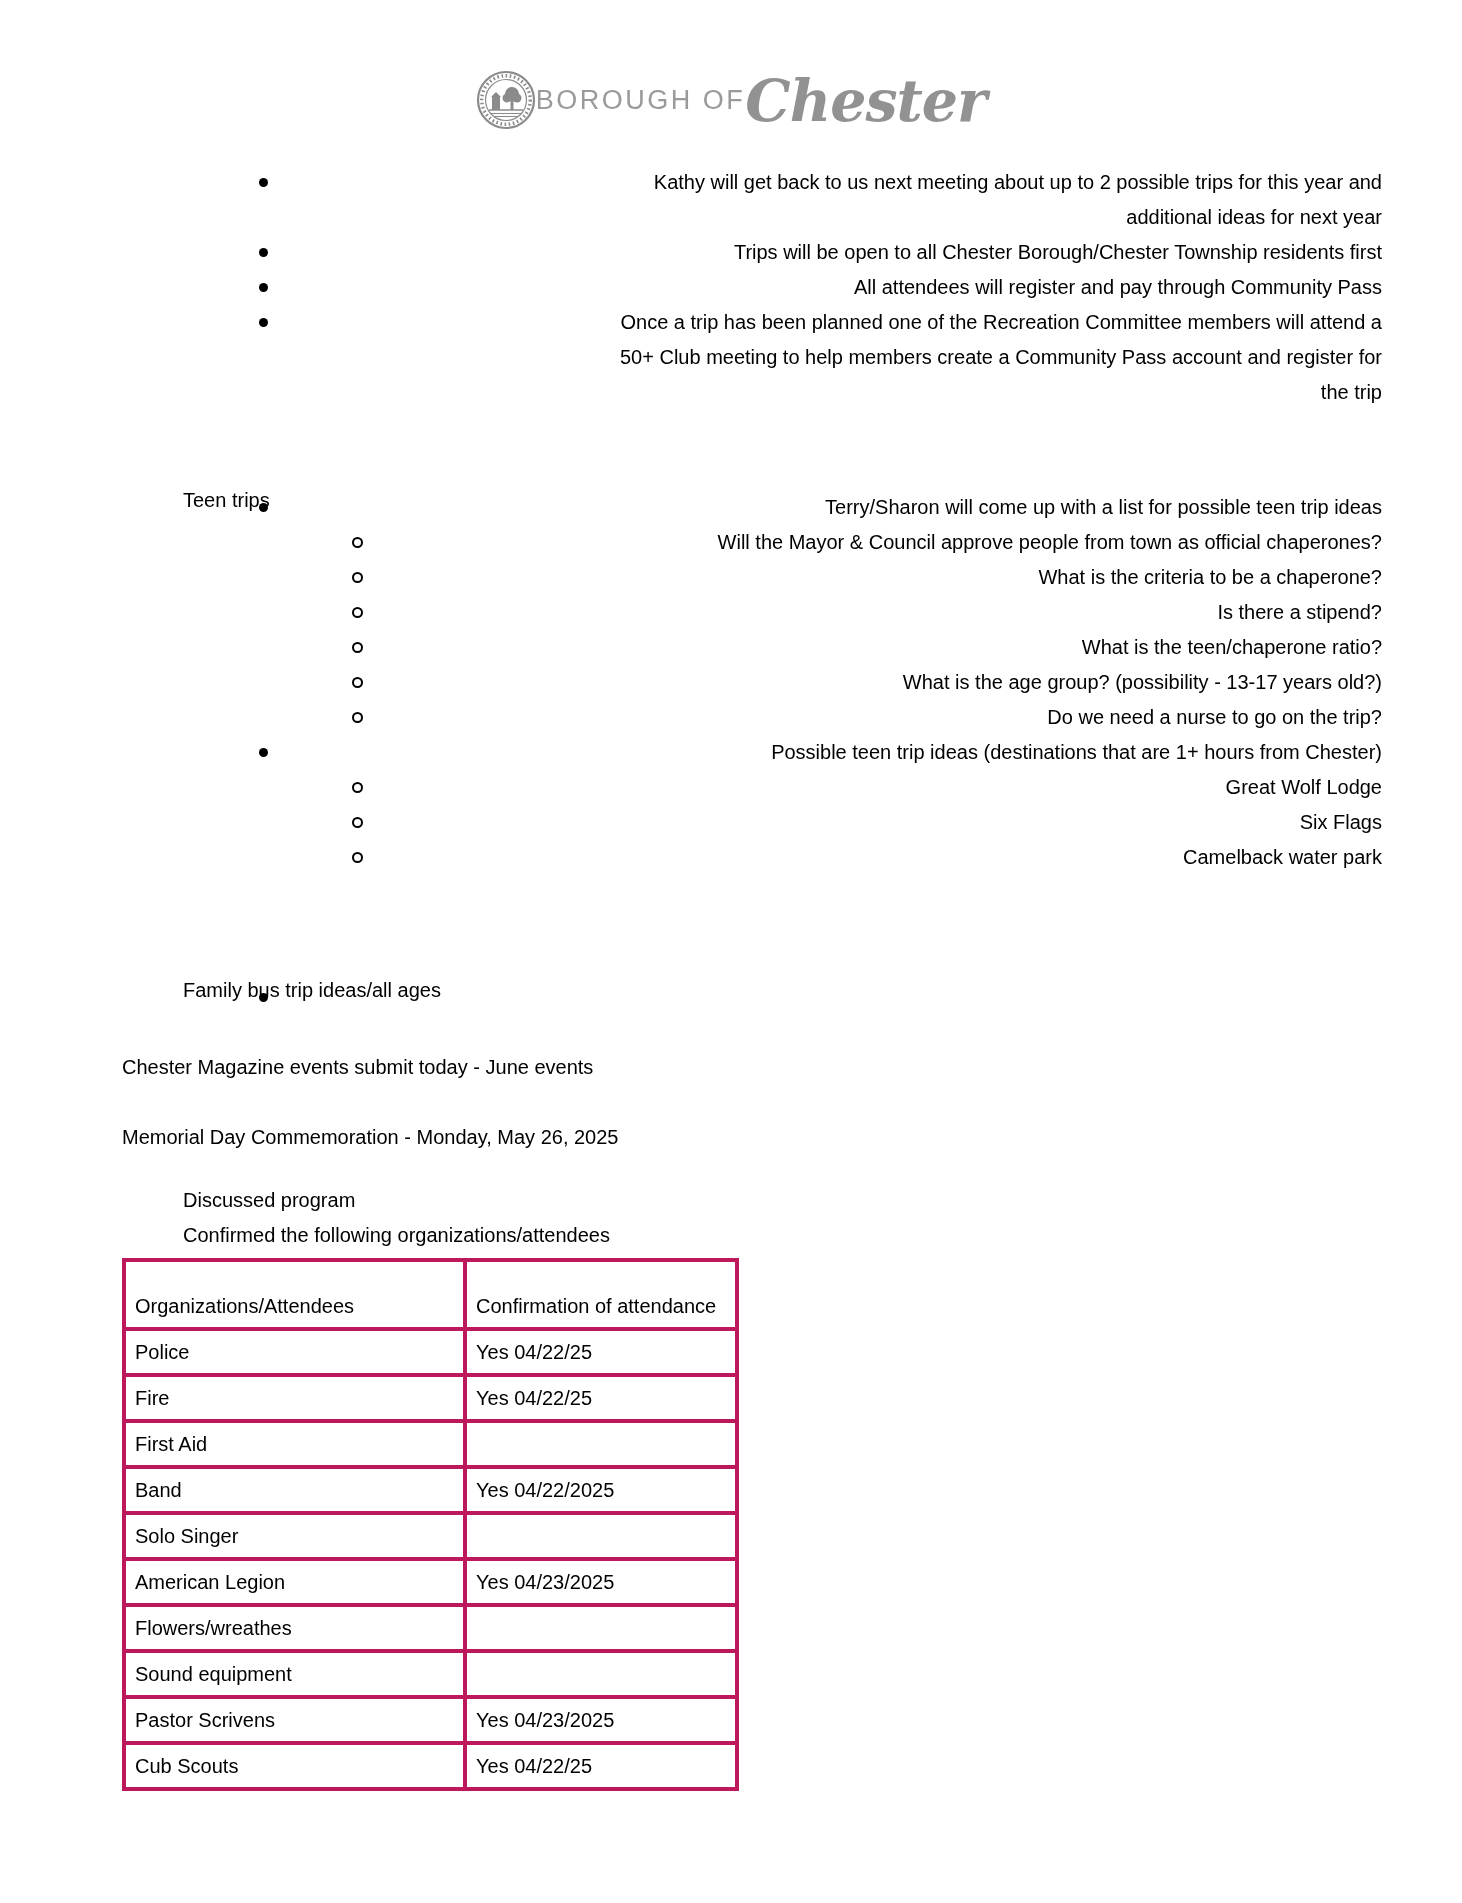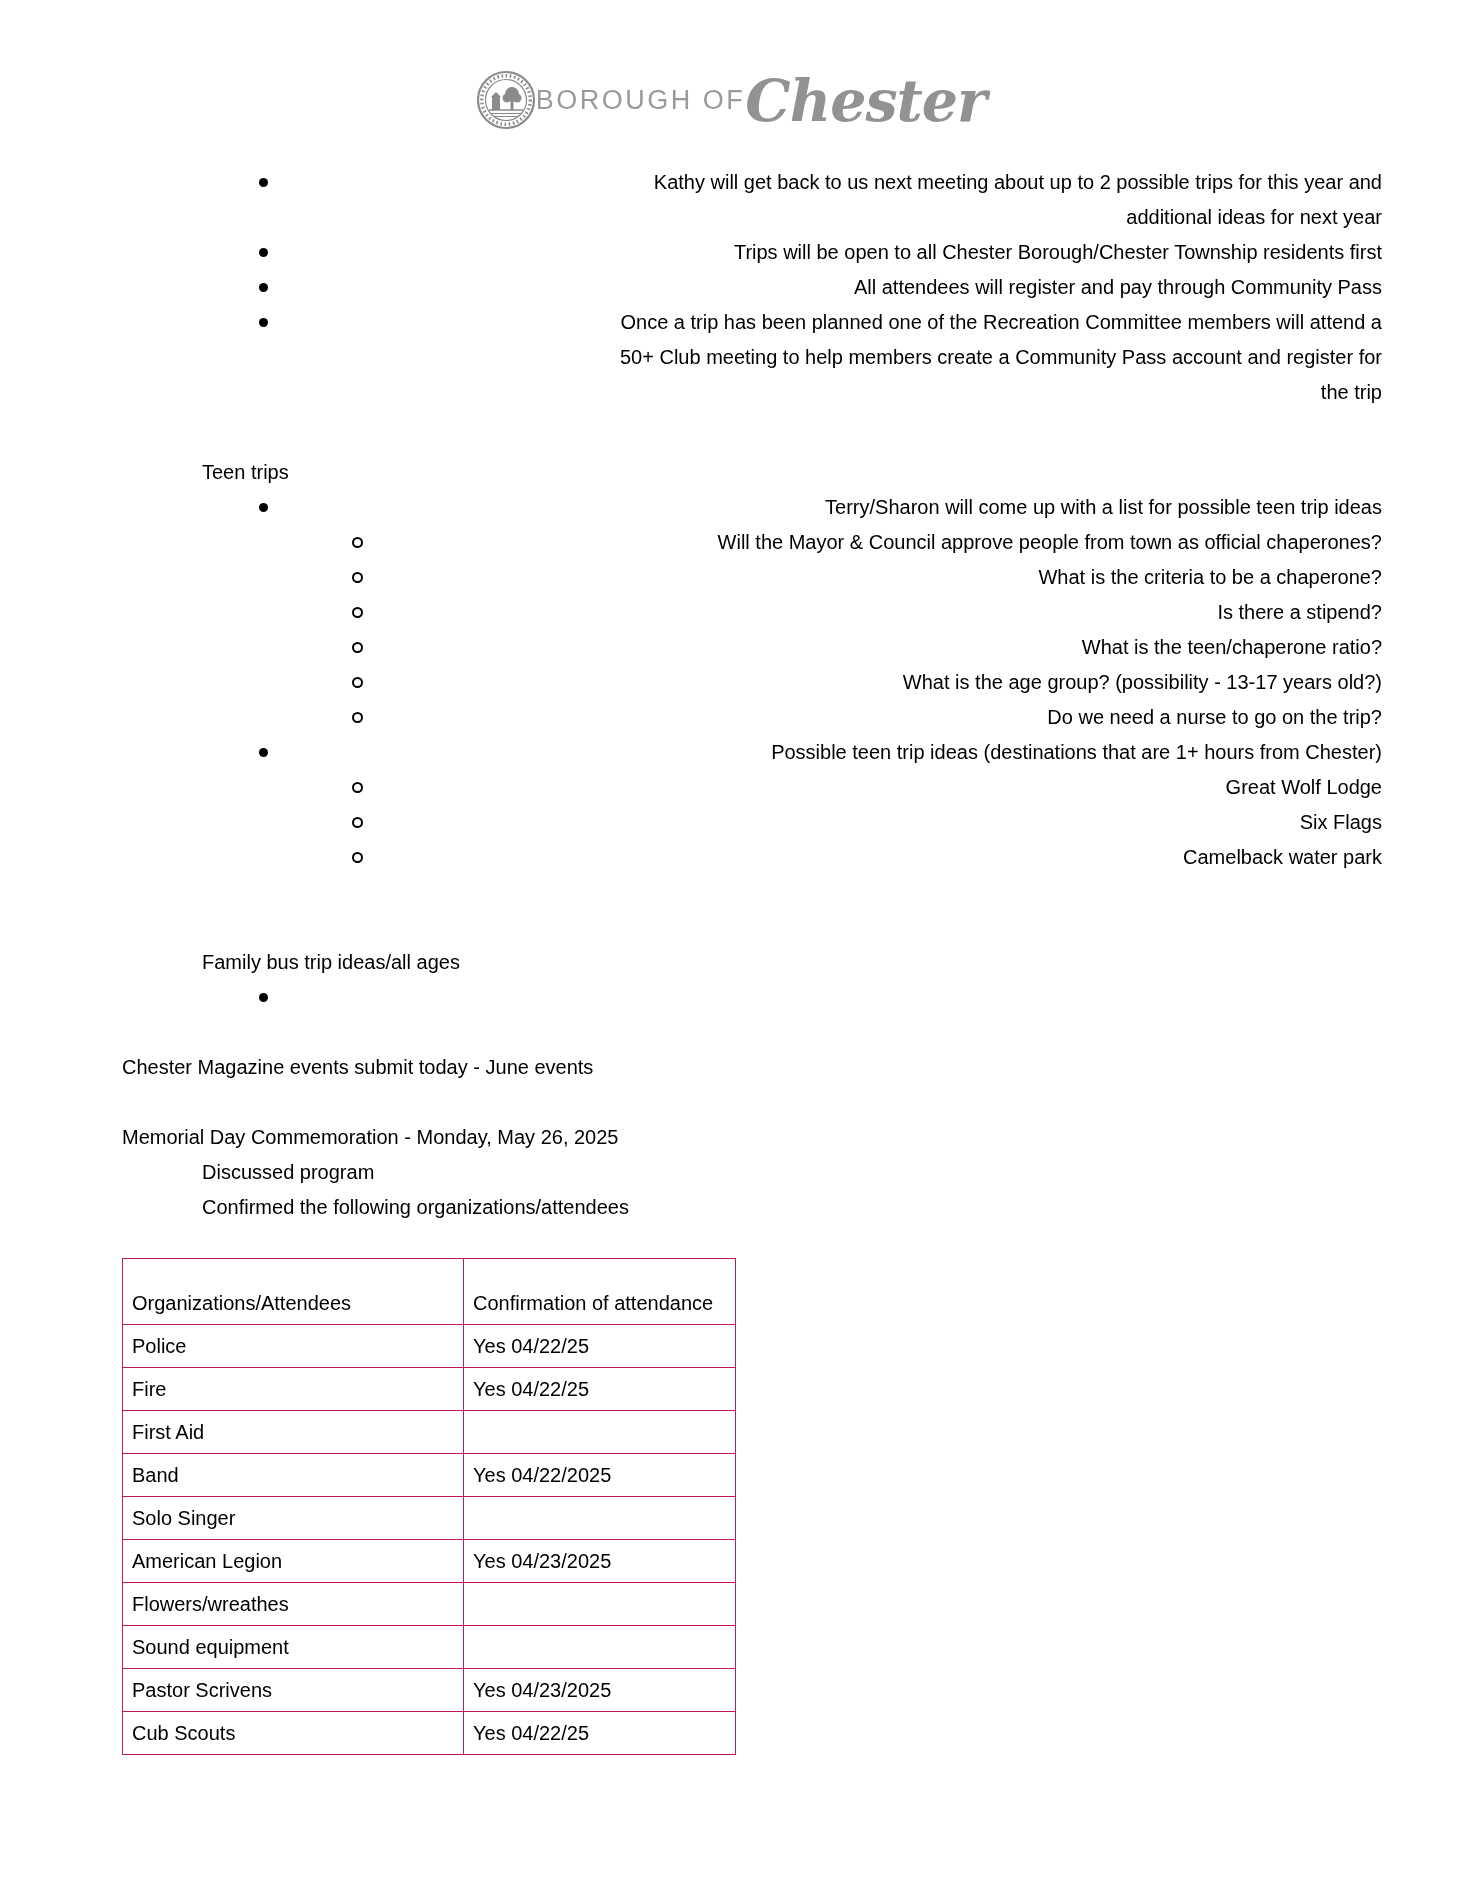--- a/index.html
+++ b/index.html
@@ -22,21 +22,21 @@
     white-space:nowrap;
   }
   .brand-name{
     font-family:"DejaVu Serif",serif;font-style:italic;font-weight:bold;
     font-size:57px;color:#929292;line-height:1;white-space:nowrap;
     letter-spacing:-1px;
   }
 
   
   .block{position:absolute;left:122px;width:1260px;}
-  .indent1{left:202px;}
+  .indent1{left:183px;margin-top:28px;}
 
   .li{position:relative;}
   .li .txt{white-space:pre-wrap;display:block;text-align:right;}
   .li1{padding-left:166px;}
   .li2{padding-left:265px;}
   .dot{
     position:absolute;left:137px;top:13px;width:9px;height:9px;
     border-radius:50%;background:#000;
   }
   .ring{
@@ -46,21 +46,21 @@
   }
 
   
   .tbl{
     position:absolute;left:122px;top:1258px;
     border-collapse:collapse;table-layout:fixed;
   }
   .tbl col.c1{width:341px;}
   .tbl col.c2{width:272px;}
   .tbl th,.tbl td{
-    border:1px solid #be185d;
+    border:4px solid #be185d;
     font-weight:normal;text-align:left;
     padding:0 0 0 9px;
     overflow:hidden;white-space:nowrap;
   }
   .tbl th{height:62px;vertical-align:bottom;padding-bottom:3px;}
   .tbl td{height:42px;vertical-align:middle;}
 
   
   .seal{display:block;}
 </style>

